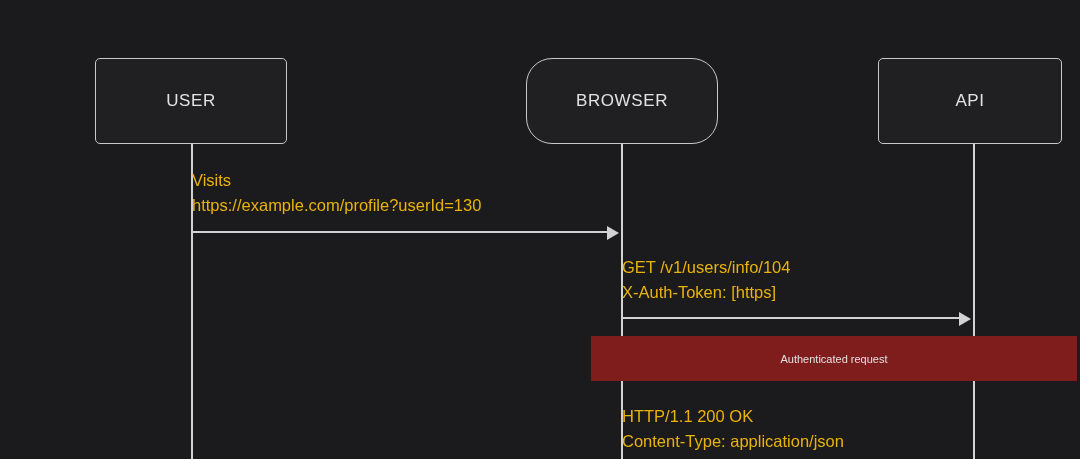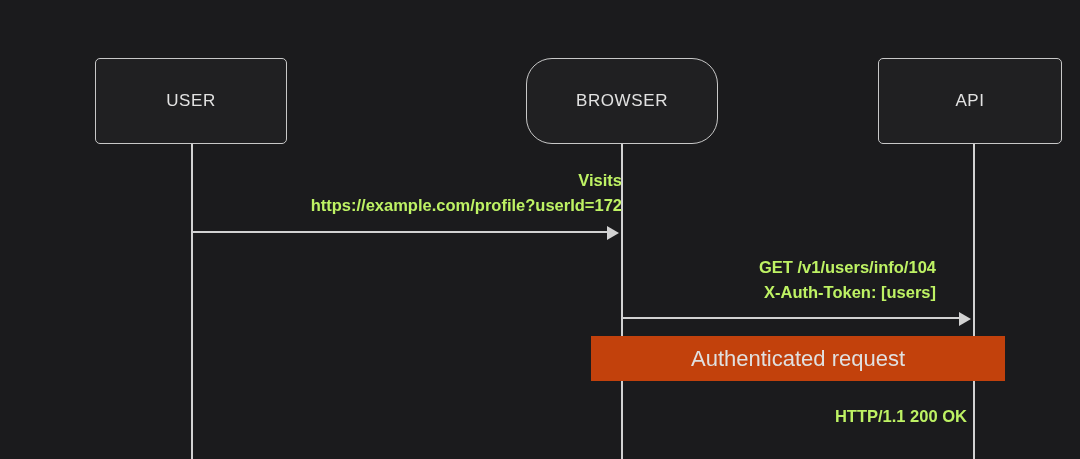--- a/index.html
+++ b/index.html
@@ -57,54 +57,53 @@
   .arrowhead {
     position: absolute;
     width: 0;
     height: 0;
     border-top: 7px solid transparent;
     border-bottom: 7px solid transparent;
     border-left: 12px solid #d2d2d2;
   }
   .msg-label {
     position: absolute;
-    text-align: right;
-    color: #bef264;
+    text-align: left;
+    color: #eab308;
     font-size: 16.5px;
     line-height: 25px;
     white-space: nowrap;
-    font-weight: bold;
   }
 
   
   .m1-line { left: 163px; top: 231px; width: 418px; }
   .m1-head { left: 578px; top: 226px; }
   .m1-label{ left: 163px; top: 168px; width: 430px; }
 
   
   .m2-line { left: 593px; top: 317px; width: 339px; }
   .m2-head { left: 930px; top: 312px; }
   .m2-label{ left: 593px; top: 255px; width: 314px; }
 
   
   .m3-label{ left: 593px; top: 404px; width: 345px; }
 
   
   .note {
     position: absolute;
     left: 562px;
     top: 336px;
-    width: 414px;
+    width: 486px;
     height: 45px;
-    background: #c2410c;
+    background: #7f1d1d;
     display: flex;
     align-items: center;
     justify-content: center;
     color: #e0e0e0;
-    font-size: 22px;
+    font-size: 11px;
   }
 </style>
 </head>
 <body>
 
 <div id="canvas">
 
   <div class="participant p-user">
     <span>USER</span>
   </div>
@@ -114,33 +113,34 @@
   <div class="participant p-api">
     <span>API</span>
   </div>
 
   <div class="lifeline ll-user"></div>
   <div class="lifeline ll-browser"></div>
   <div class="lifeline ll-api"></div>
 
   <div class="msg-label m1-label">
     <div>Visits</div>
-    <div>https://example.com/profile?userId=172</div>
+    <div>https://example.com/profile?userId=130</div>
   </div>
   <div class="msg-line m1-line"></div>
   <div class="arrowhead m1-head"></div>
 
   <div class="msg-label m2-label">
     <div>GET /v1/users/info/104</div>
-    <div>X-Auth-Token: [users]</div>
+    <div>X-Auth-Token: [https]</div>
   </div>
   <div class="msg-line m2-line"></div>
   <div class="arrowhead m2-head"></div>
 
   <div class="note">
     <span>Authenticated request</span>
   </div>
 
   <div class="msg-label m3-label">
     <div>HTTP/1.1 200 OK</div>
+    <div>Content-Type: application/json</div>
   </div>
 
 </div>
 
 </body></html>

